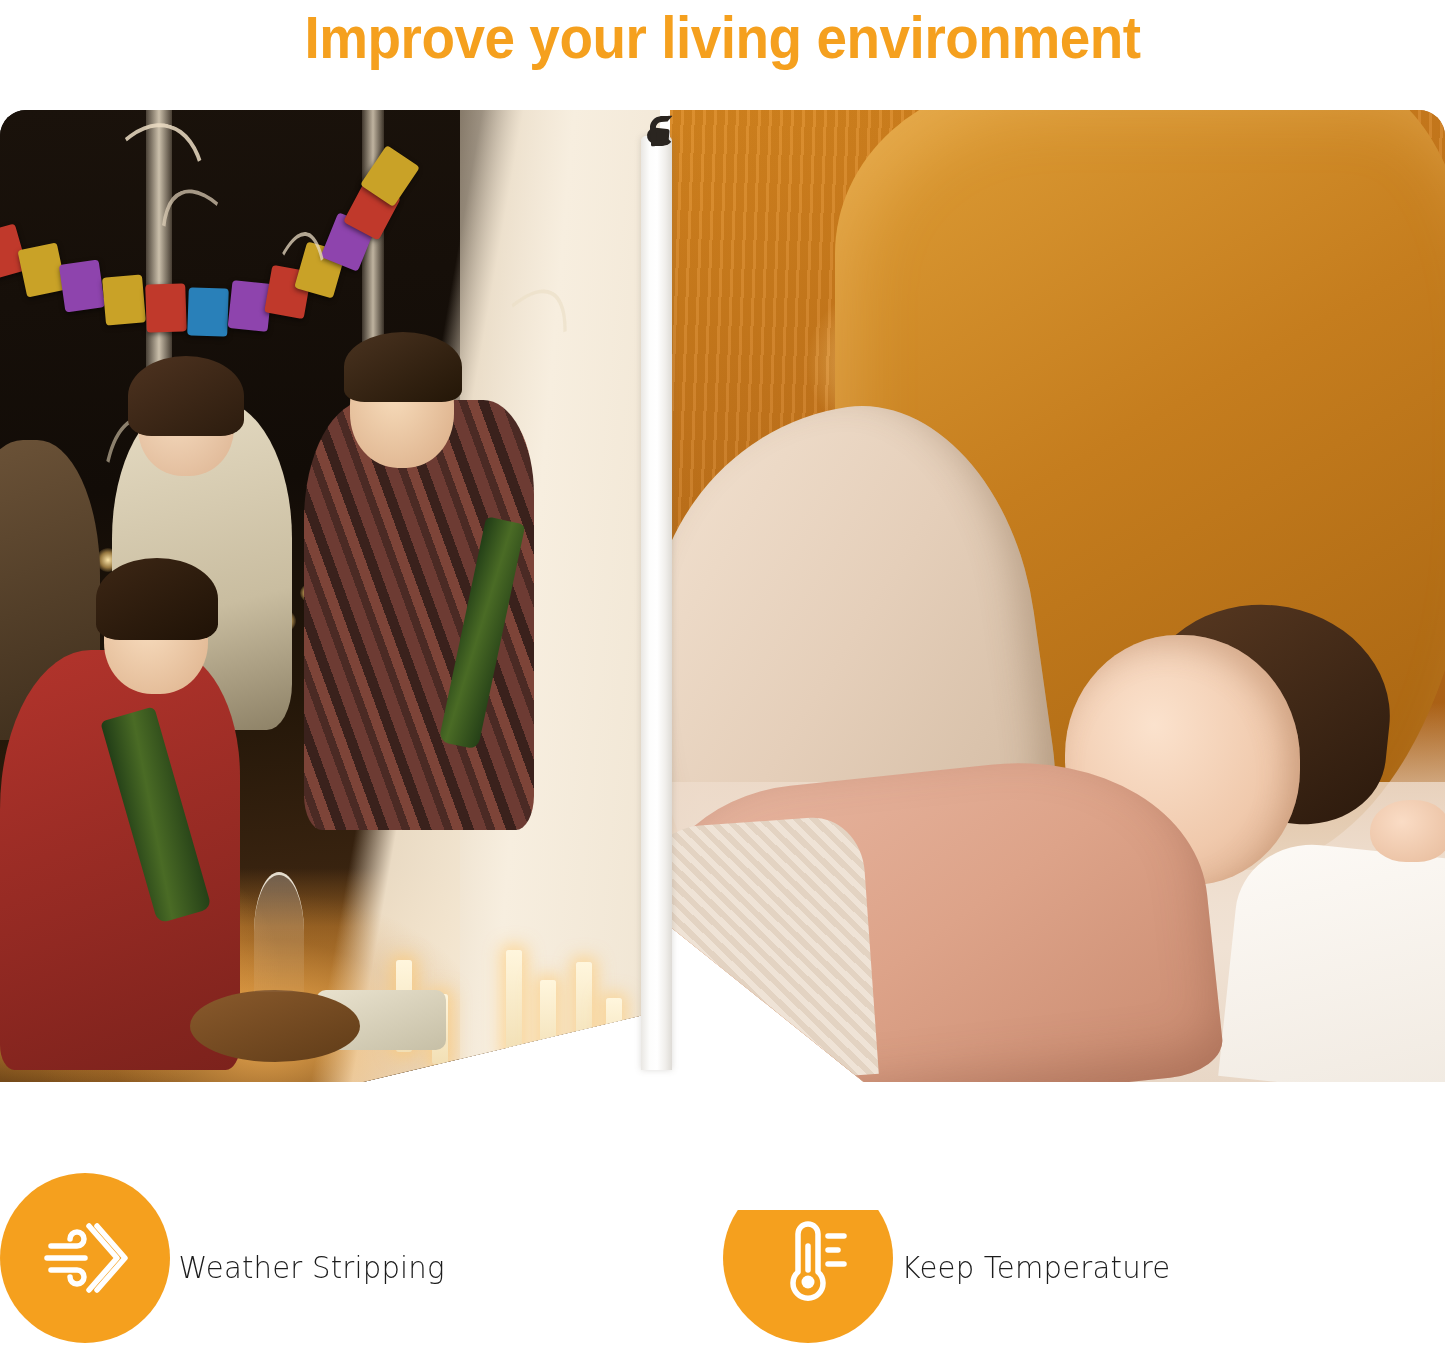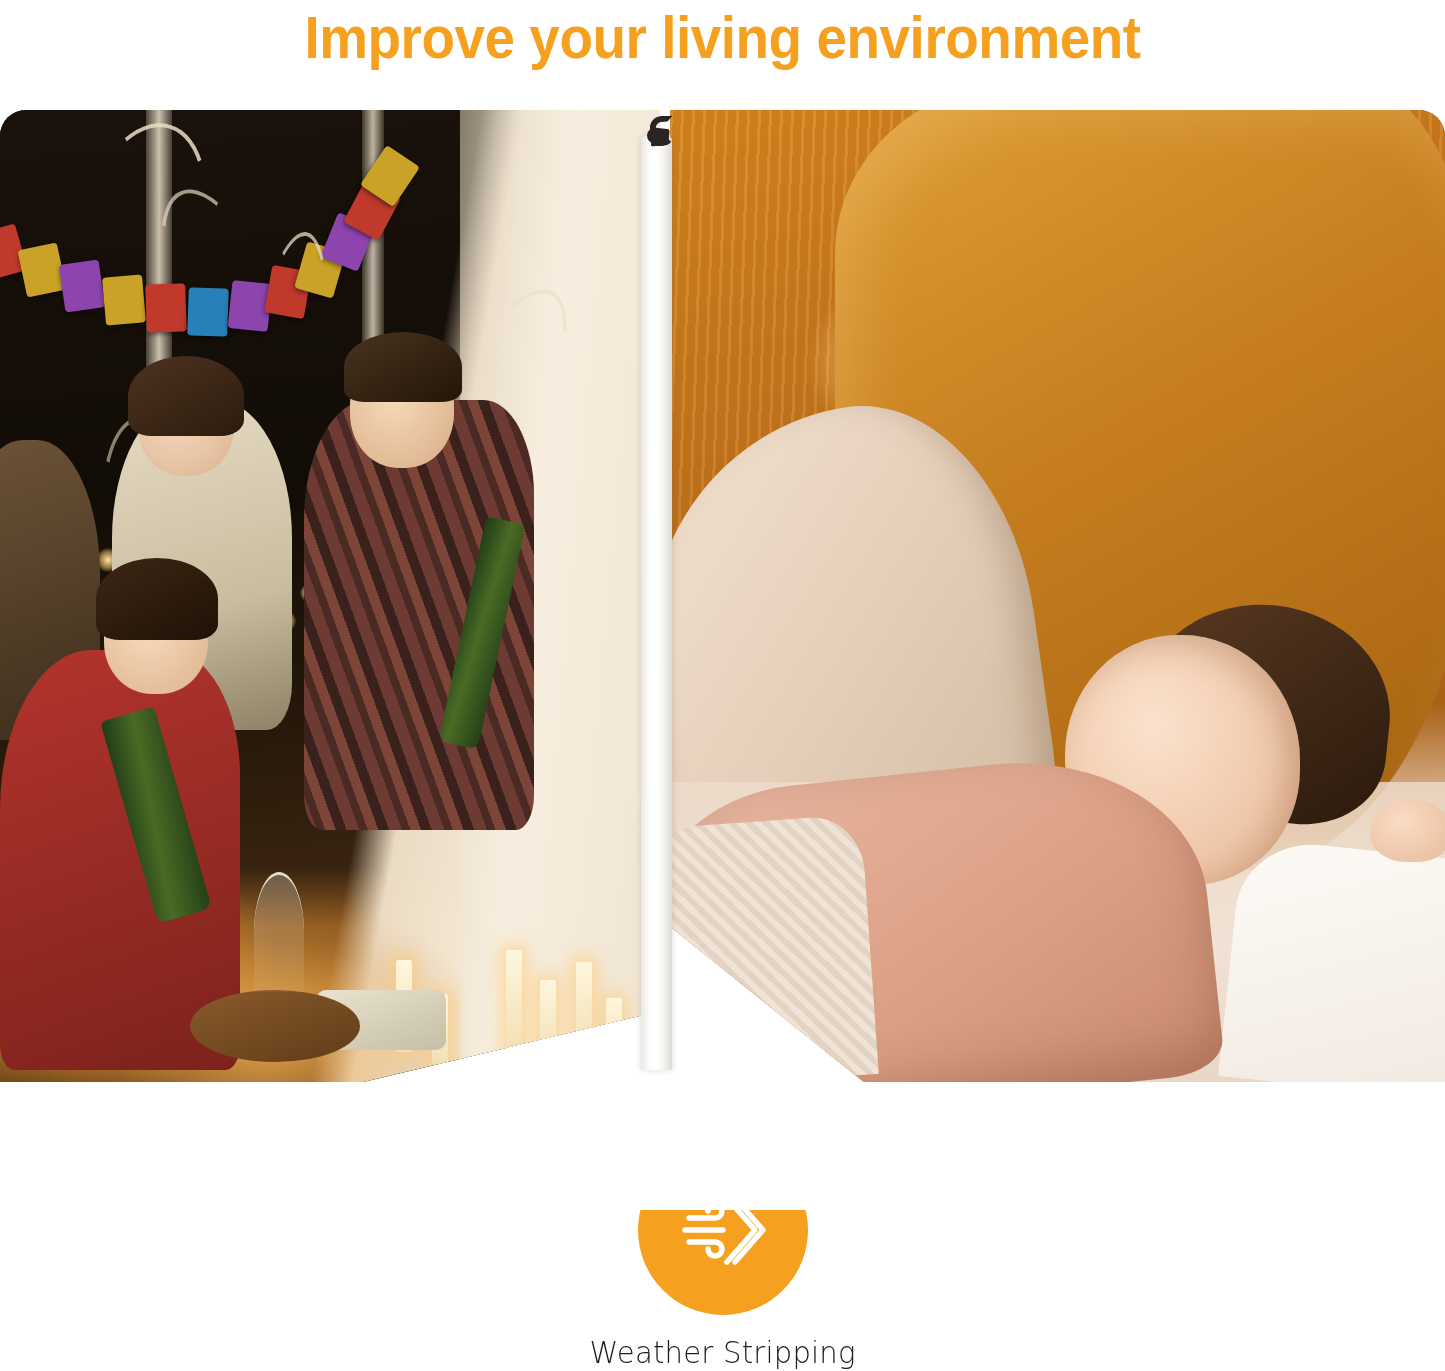--- a/index.html
+++ b/index.html
@@ -247,21 +247,20 @@
     position: absolute;
     top: 1145px;
     left: 0;
     width: 1445px;
     height: 226px;
     display: flex;
   }
   .feature {
     flex: 1 1 0;
     display: flex;
-    flex-direction: column;
     align-items: center;
   }
   .feature-circle {
     width: 170px;
     height: 170px;
     border-radius: 50%;
     background: #F5A01E;
     display: flex;
     align-items: center;
     justify-content: center;
@@ -383,17 +382,32 @@
             <path d="M60 16 L88 48 L60 80"></path>
             <path d="M14 36 H40 a7 7 0 1 0 -7 -7"></path>
             <path d="M10 48 H48"></path>
             <path d="M14 60 H40 a7 7 0 1 1 -7 7"></path>
           </svg>
         </span>
       </div>
       <div class="feature-label">Weather Stripping</div>
     </div>
 
+    <div class="feature">
+      <div class="feature-circle">
+        <span>
+          <svg width="96" height="96" viewBox="0 0 96 96" fill="none" stroke="#FFFFFF" stroke-width="5.5" stroke-linecap="round" stroke-linejoin="round">
+            <path d="M38 62 V24 a10 10 0 0 1 20 0 V62 a15 15 0 1 1 -20 0 Z"></path>
+            <path d="M48 36 V60"></path>
+            <circle cx="48" cy="72" r="6.5" fill="#FFFFFF" stroke="none"></circle>
+            <path d="M68 26 H84"></path>
+            <path d="M68 40 H78"></path>
+            <path d="M68 54 H84"></path>
+          </svg>
+        </span>
+      </div>
+      <div class="feature-label">Keep Temperature</div>
+    </div>
 
 
 
   </div>
 </div>
 
 </body></html>

